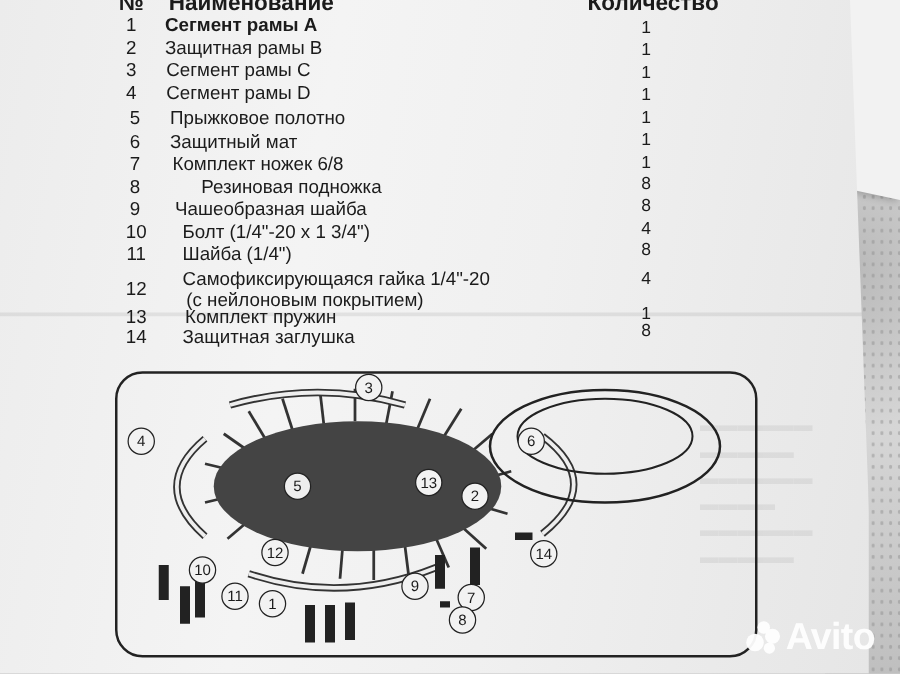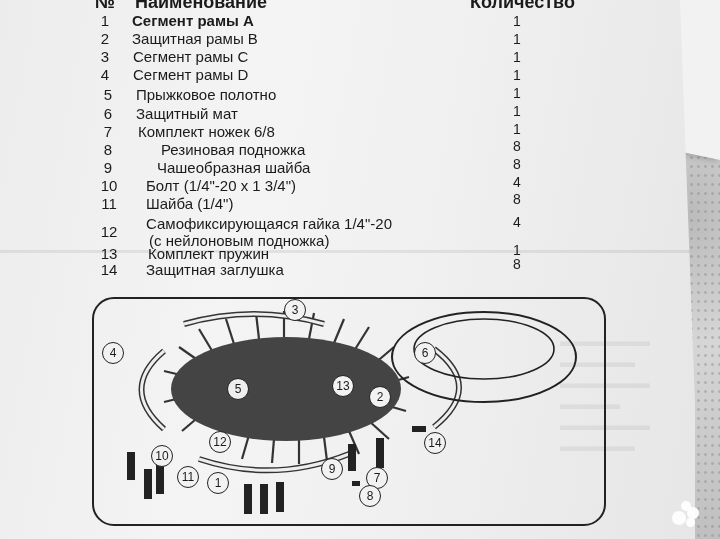--- a/index.html
+++ b/index.html
@@ -65,31 +65,31 @@
       <div class="row num" style="left: 88px; top: 106px;">6</div>
       <div class="row" style="left: 136px; top: 106px;">Защитный мат</div>
       <div class="row qty" style="top: 103px;">1</div>
       <div class="row num" style="left: 88px; top: 124px;">7</div>
       <div class="row" style="left: 138px; top: 124px;">Комплект ножек 6/8</div>
       <div class="row qty" style="top: 121px;">1</div>
       <div class="row num" style="left: 88px; top: 142px;">8</div>
       <div class="row" style="left: 142px; top: 142px; margin-left: 19px;">Резиновая подножка</div>
       <div class="row qty" style="top: 138px;">8</div>
       <div class="row num" style="left: 88px; top: 160px;">9</div>
-      <div class="row" style="left: 157px; top: 160px;">Чашеобразная шайба</div>
+      <div class="row" style="left: 140px; top: 160px;">Чашеобразная шайба</div>
       <div class="row qty" style="top: 156px;">8</div>
       <div class="row num" style="left: 89px; top: 178px;">10</div>
       <div class="row" style="left: 146px; top: 178px;">Болт (1/4"-20 x 1 3/4")</div>
       <div class="row qty" style="top: 174px;">4</div>
       <div class="row num" style="left: 89px; top: 196px;">11</div>
       <div class="row" style="left: 146px; top: 196px;">Шайба (1/4")</div>
       <div class="row qty" style="top: 191px;">8</div>
       <div class="row num" style="left: 89px; top: 224px;">12</div>
       <div class="row" style="left: 146px; top: 216px;">Самофиксирующаяся гайка 1/4"-20</div>
-      <div class="row" style="left: 149px; top: 233px;">(с нейлоновым подножка)</div>
+      <div class="row" style="left: 149px; top: 233px;">(с нейлоновым покрытием)</div>
       <div class="row qty" style="top: 214px;">4</div>
       <div class="row num" style="left: 89px; top: 246px;">13</div>
       <div class="row" style="left: 148px; top: 246px;">Комплект пружин</div>
       <div class="row qty" style="top: 242px;">1</div>
       <div class="row num" style="left: 89px; top: 262px;">14</div>
       <div class="row" style="left: 146px; top: 262px;">Защитная заглушка</div>
       <div class="row qty" style="top: 256px;">8</div>
     </div>
 
   <div class="diagram">
@@ -158,13 +158,14 @@
   </div>
 </div>
 
 <div class="logo">
   <div class="logo-dots">
     <span style="left:0;top:10px;width:14px;height:14px;"></span>
     <span style="left:9px;top:0;width:10px;height:10px;"></span>
     <span style="left:15px;top:6px;width:12px;height:12px;"></span>
     <span style="left:14px;top:17px;width:9px;height:9px;"></span>
   </div>
+  <span>Avito</span>
 </div>
 
 </body></html>

